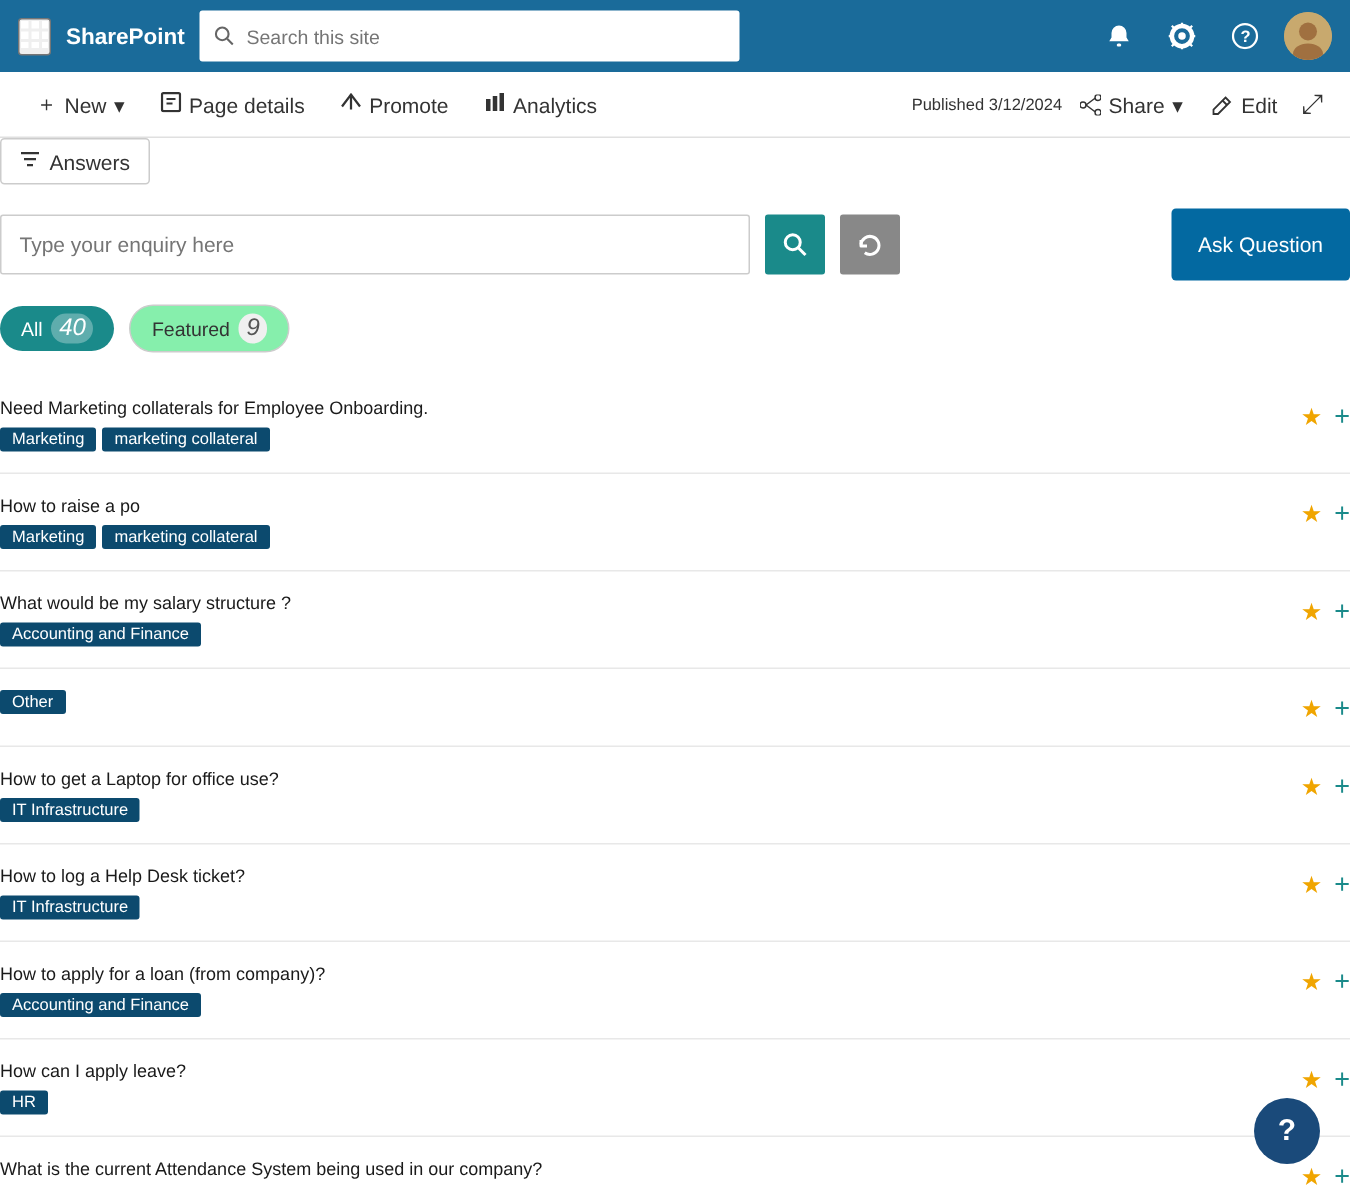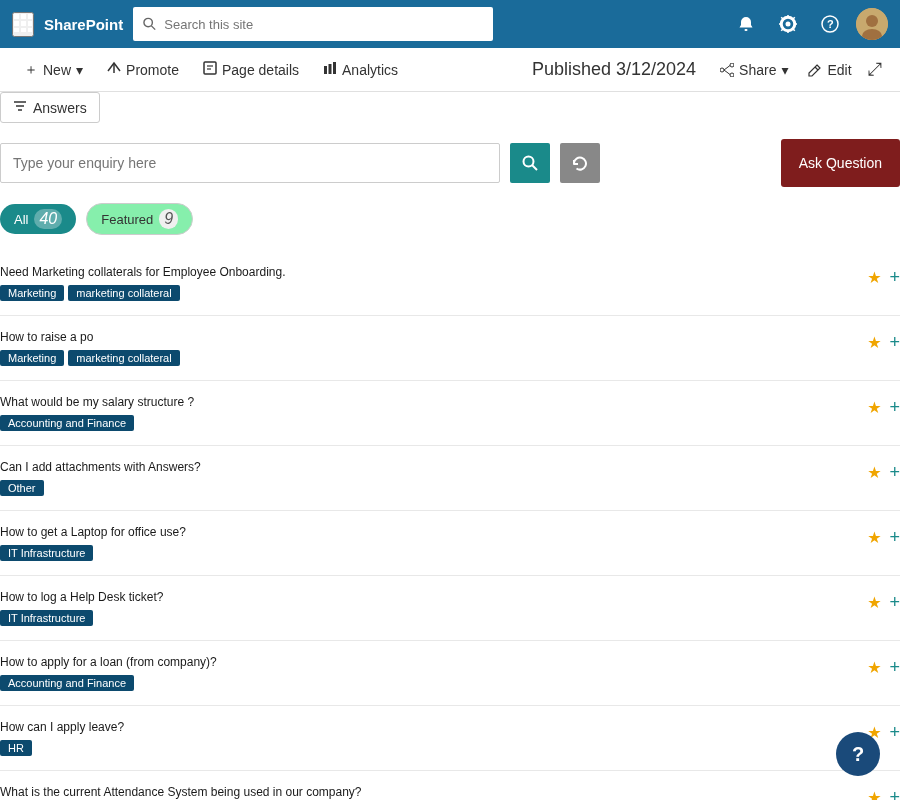--- a/index.html
+++ b/index.html
@@ -44,21 +44,21 @@
       padding: 0 14px;
       gap: 4px;
     }
     .sec-nav .nav-btn {
       display: flex; align-items: center; gap: 5px;
       padding: 4px 10px; font-size: 14px; color: #333;
       cursor: pointer; border: none; background: none;
       border-radius: 2px; height: 32px;
     }
     .sec-nav .spacer { flex: 1; }
-    .sec-nav .pub-info { font-size: 18px; color: #333; margin-right: 12px; }
+    .sec-nav .pub-info { font-size: 11px; color: #333; }
     .sec-nav .share-btn, .sec-nav .edit-btn {
       display: flex; align-items: center; gap: 5px;
       font-size: 14px; color: #333; cursor: pointer;
       border: none; background: none; padding: 4px 8px;
     }
     .sec-nav .collapse-btn { font-size: 18px; cursor: pointer; color: #333; border: none; background: none; padding: 4px; }
 
     
     .main-content {
       background: white;
@@ -106,21 +106,21 @@
     }
     .reset-btn {
       width: 40px; height: 40px;
       background: #888;
       border: none; border-radius: 2px;
       display: flex; align-items: center; justify-content: center;
       cursor: pointer; color: white; font-size: 16px;
     }
     .ask-question-btn {
       margin-left: auto;
-      background: #7f1d1d;
+      background: #0369a1;
       color: white;
       border: none;
       border-radius: 3px;
       padding: 16px 18px;
       font-size: 14px;
       cursor: pointer;
       font-weight: 500;
     }
 
     
@@ -265,35 +265,35 @@
 
 <div class="sec-nav">
   <button class="nav-btn">
     <span>＋</span>
     <span>New</span>
     <span>▾</span>
   </button>
   <button class="nav-btn">
     <span>
       <svg width="14" height="14" viewBox="0 0 14 14" fill="none">
-        <path d="M1 10 L7 2 L13 10" stroke="#333" stroke-width="1.5" fill="none"></path>
-        <line x1="7" y1="2" x2="7" y2="12" stroke="#333" stroke-width="1.5"></line>
+        <rect x="1" y="1" width="12" height="12" rx="1" stroke="#333" stroke-width="1.5"></rect>
+        <line x1="4" y1="5" x2="10" y2="5" stroke="#333" stroke-width="1.2"></line>
+        <line x1="4" y1="8" x2="8" y2="8" stroke="#333" stroke-width="1.2"></line>
       </svg>
     </span>
-    <span>Promote</span>
+    <span>Page details</span>
   </button>
   <button class="nav-btn">
     <span>
       <svg width="14" height="14" viewBox="0 0 14 14" fill="none">
-        <rect x="1" y="1" width="12" height="12" rx="1" stroke="#333" stroke-width="1.5"></rect>
-        <line x1="4" y1="5" x2="10" y2="5" stroke="#333" stroke-width="1.2"></line>
-        <line x1="4" y1="8" x2="8" y2="8" stroke="#333" stroke-width="1.2"></line>
+        <path d="M1 10 L7 2 L13 10" stroke="#333" stroke-width="1.5" fill="none"></path>
+        <line x1="7" y1="2" x2="7" y2="12" stroke="#333" stroke-width="1.5"></line>
       </svg>
     </span>
-    <span>Page details</span>
+    <span>Promote</span>
   </button>
   <button class="nav-btn">
     <span>
       <svg width="14" height="14" viewBox="0 0 14 14" fill="none">
         <rect x="1" y="5" width="3" height="8" fill="#333"></rect>
         <rect x="5.5" y="3" width="3" height="10" fill="#333"></rect>
         <rect x="10" y="1" width="3" height="12" fill="#333"></rect>
       </svg>
     </span>
     <span>Analytics</span>
@@ -398,21 +398,20 @@
             <span class="faq-tag">Accounting and Finance</span>
           </div>
     </div>
     <div class="faq-right">
       <span class="star-icon">★</span>
       <span class="plus-icon">+</span>
     </div>
   </div>
       <div class="faq-item">
     <div class="faq-left">
-      <div class="faq-title">Can I add attachments with Answers?</div>
       <div class="faq-tags">
             <span class="faq-tag">Other</span>
           </div>
     </div>
     <div class="faq-right">
       <span class="star-icon">★</span>
       <span class="plus-icon">+</span>
     </div>
   </div>
       <div class="faq-item">

